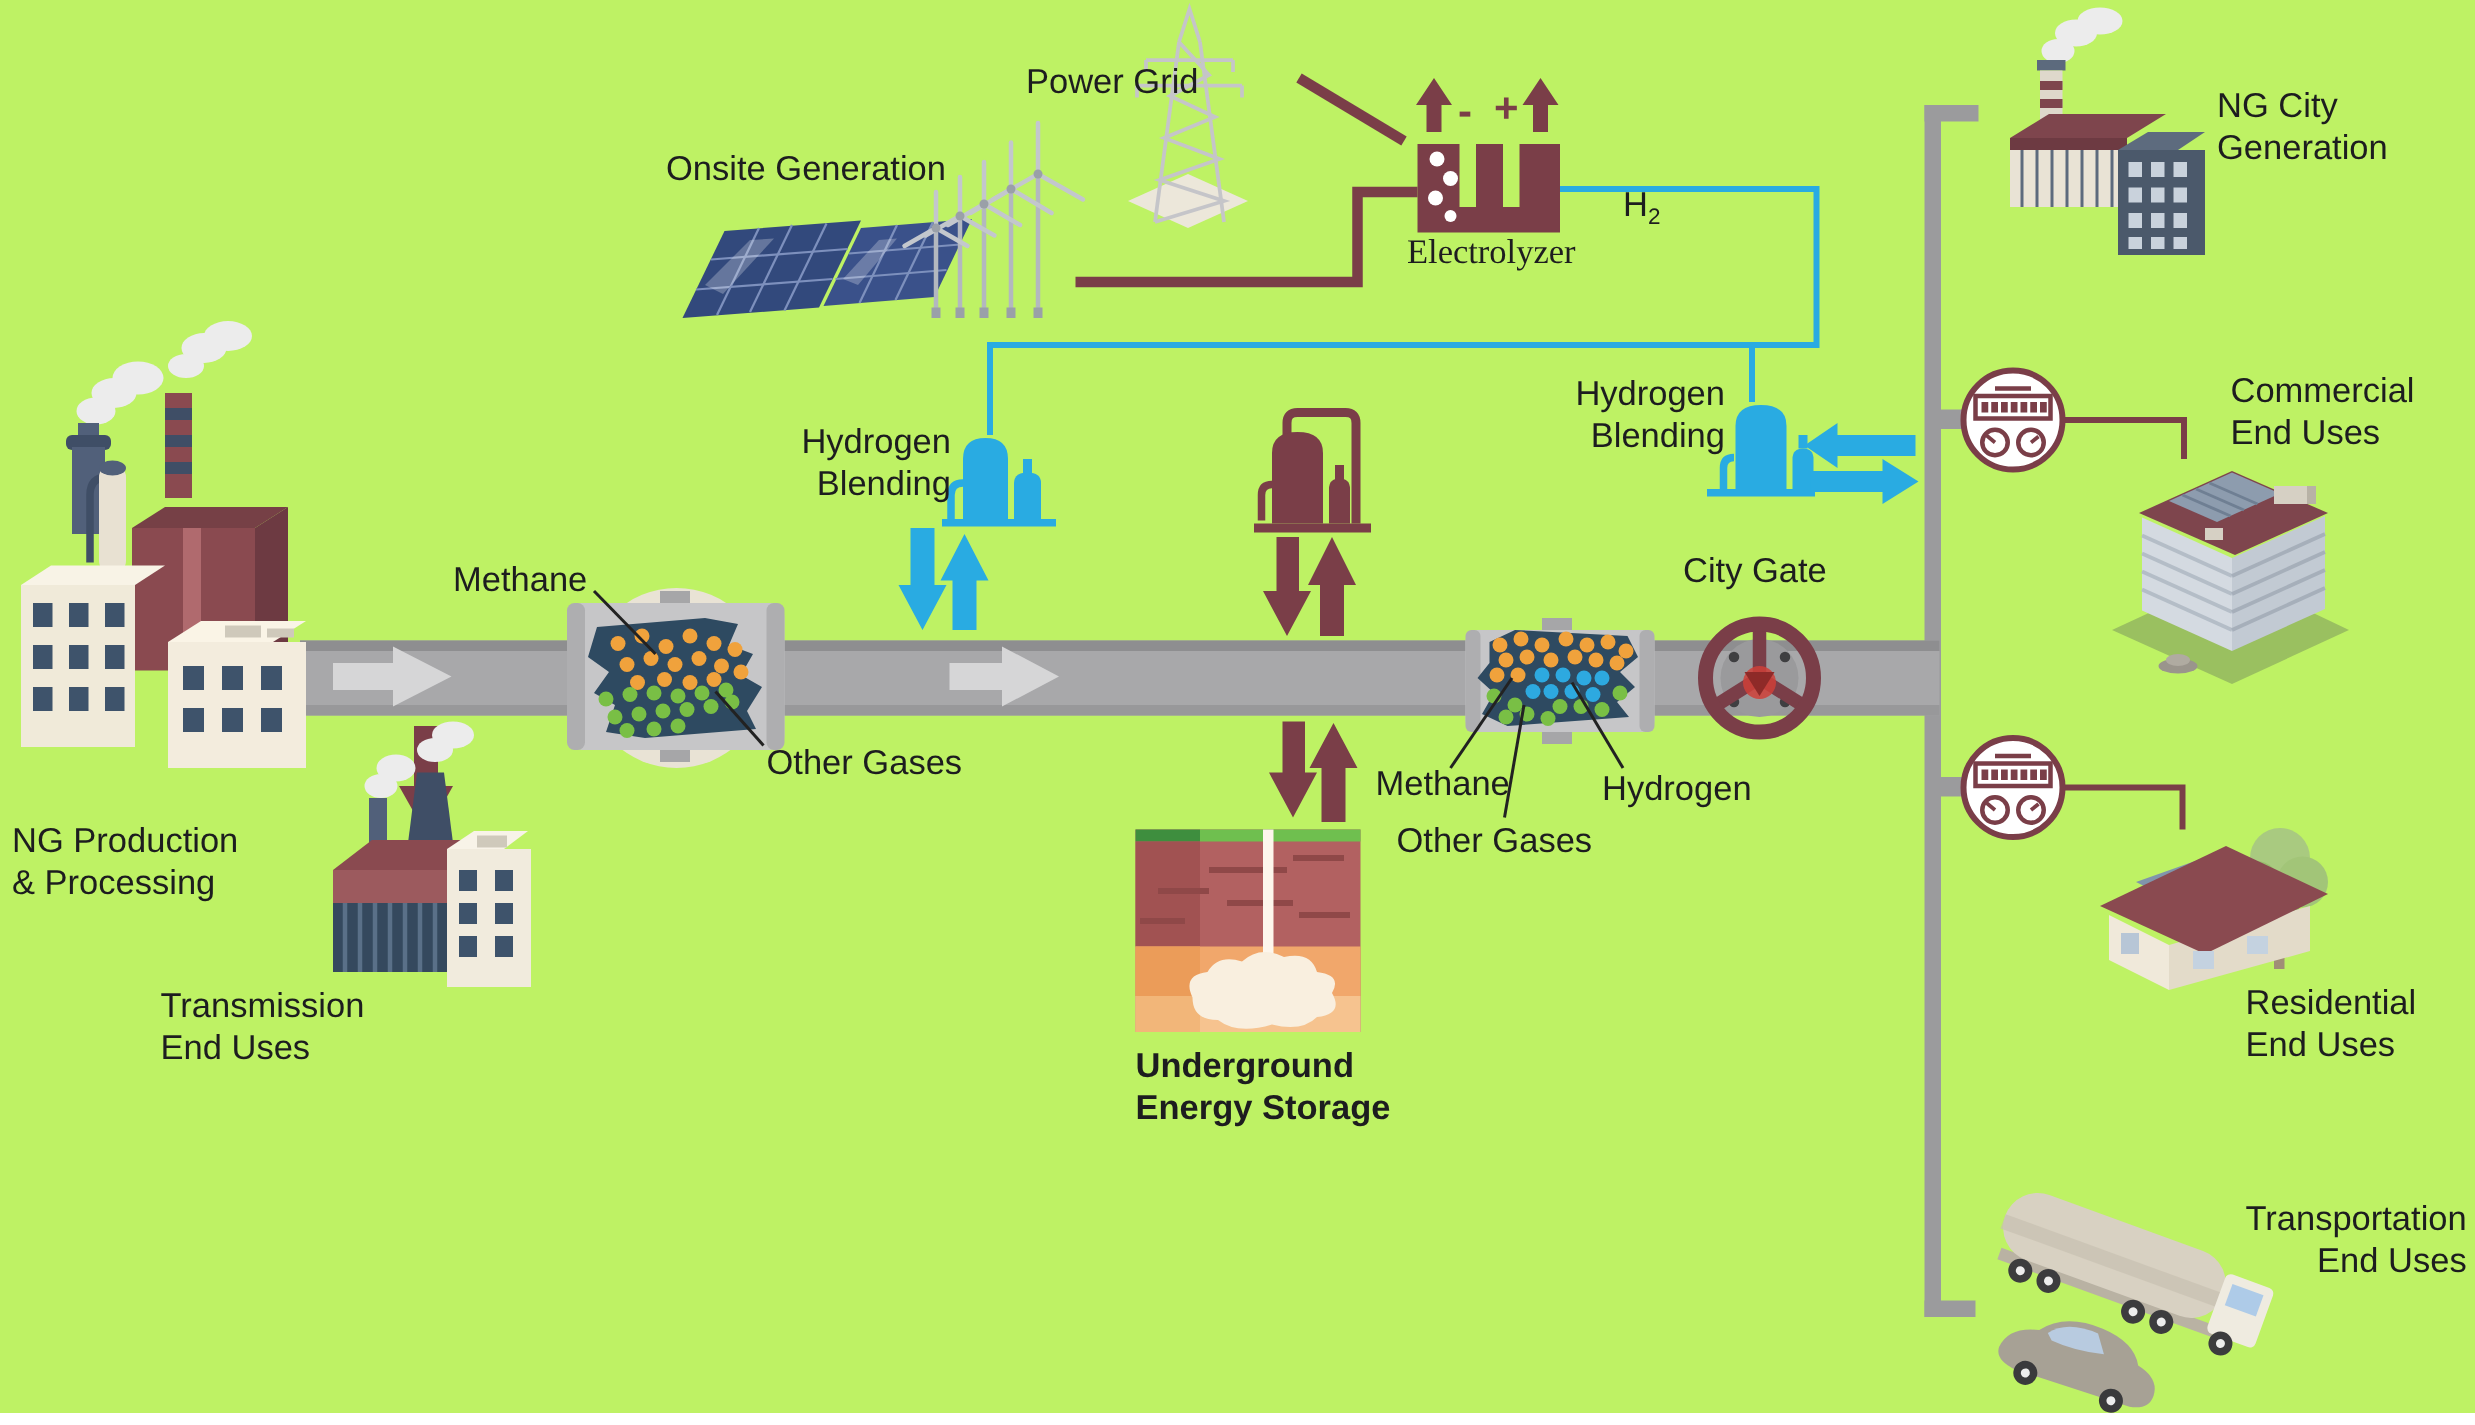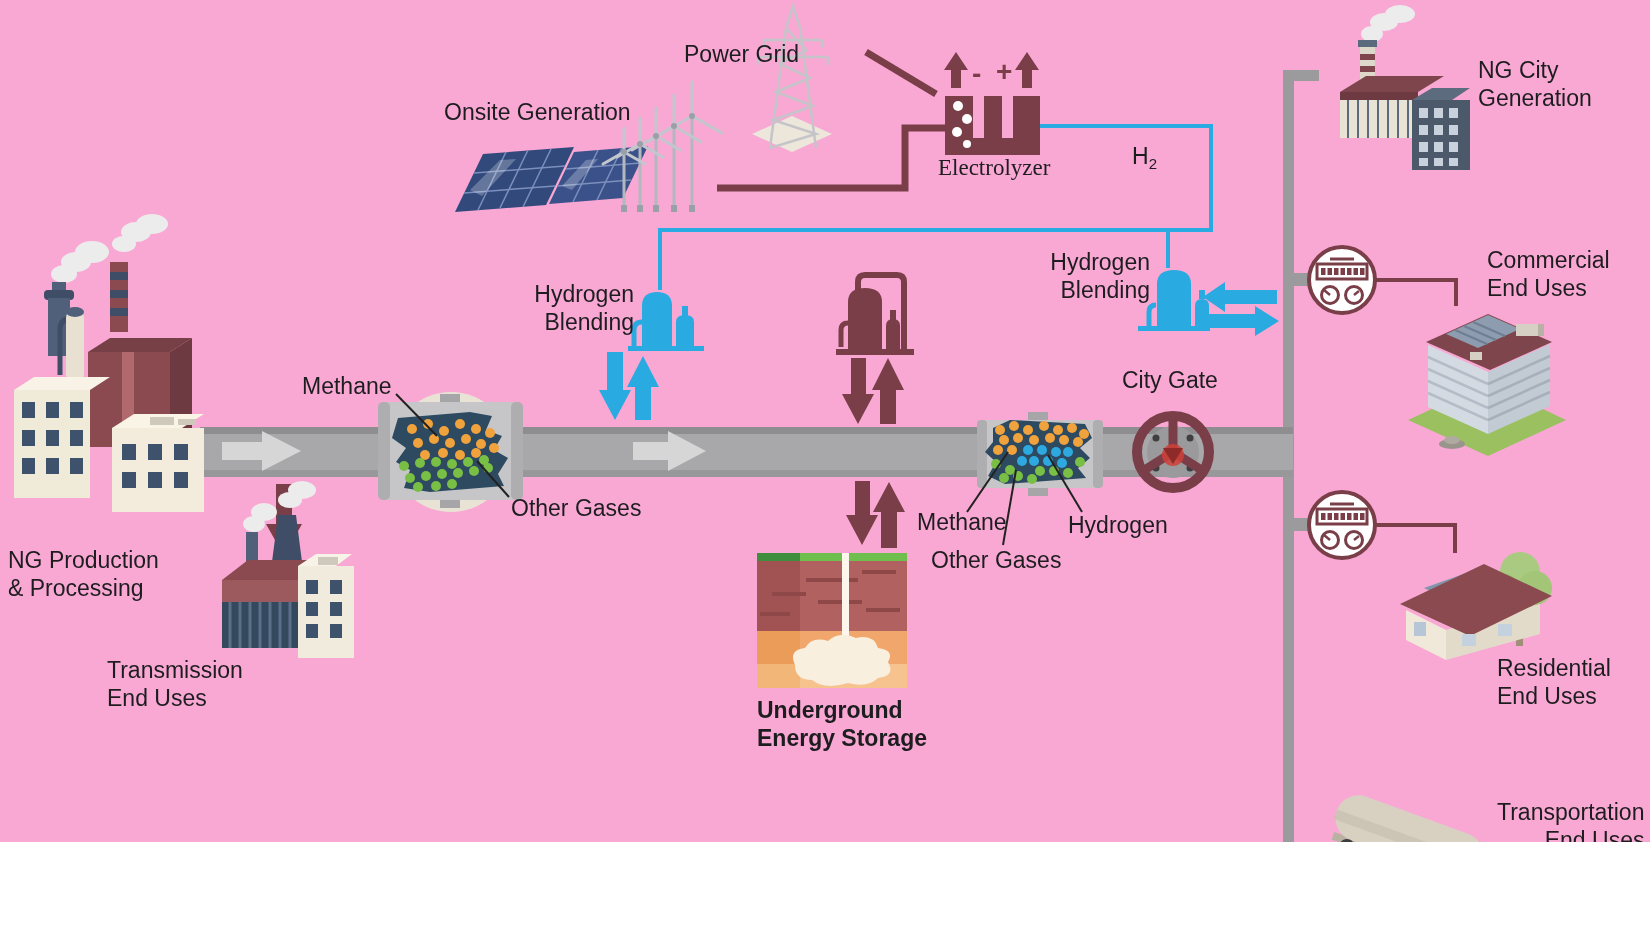--- a/index.html
+++ b/index.html
@@ -1,16 +1,16 @@
 <!DOCTYPE html>
 <html><head>
 <meta charset="utf-8">
 <style>
   html,body{margin:0;padding:0;background:#fff;}
-  #stage{position:relative;width:1650px;height:842px;background:#f9a8d4;overflow:hidden;
+  #stage{position:relative;width:1650px;height:942px;background:#bef264;overflow:hidden;
          font-family:"Liberation Sans",sans-serif;}
   #art{position:absolute;left:0;top:0;}
   .lbl{position:absolute;font-size:23px;line-height:28px;color:#1d1d1f;white-space:nowrap;}
   .lbl.r{text-align:right;}
   .sign{position:absolute;font-size:28px;font-weight:bold;color:#7A3E48;line-height:28px;}
   .sub{font-size:15px;vertical-align:-5px;}
 </style>
 </head>
 <body>
 
@@ -545,21 +545,21 @@
     <line x1="1003" y1="545" x2="1016" y2="470"></line>
     <line x1="1082" y1="512" x2="1048" y2="455"></line>
   </g>
 </svg>
 
 <div class="lbl" style="left:684px;top:40px;"><span>Power Grid</span></div>
 <div class="lbl" style="left:444px;top:98px;"><span>Onsite Generation</span></div>
 <div class="lbl" style="left:938px;top:154px;font-family:Liberation Serif, serif;"><span>Electrolyzer</span></div>
 <div class="sign" style="left:972px;top:60px;"><span>-</span></div>
 <div class="sign" style="left:996px;top:58px;"><span>+</span></div>
-<div class="lbl" style="left:1132px;top:122px;margin-top:20px;"><span>H</span><span class="sub">2</span></div>
+<div class="lbl" style="left:1082px;top:122px;"><span>H</span><span class="sub">2</span></div>
 
 <div class="lbl r" style="right:1016px;top:280px;"><span>Hydrogen</span><br><span>Blending</span></div>
 <div class="lbl r" style="right:500px;top:248px;"><span>Hydrogen</span><br><span>Blending</span></div>
 <div class="lbl" style="left:1122px;top:366px;"><span>City Gate</span></div>
 
 <div class="lbl" style="left:302px;top:372px;"><span>Methane</span></div>
 <div class="lbl" style="left:511px;top:494px;"><span>Other Gases</span></div>
 <div class="lbl" style="left:917px;top:508px;"><span>Methane</span></div>
 <div class="lbl" style="left:931px;top:546px;"><span>Other Gases</span></div>
 <div class="lbl" style="left:1068px;top:511px;"><span>Hydrogen</span></div>

